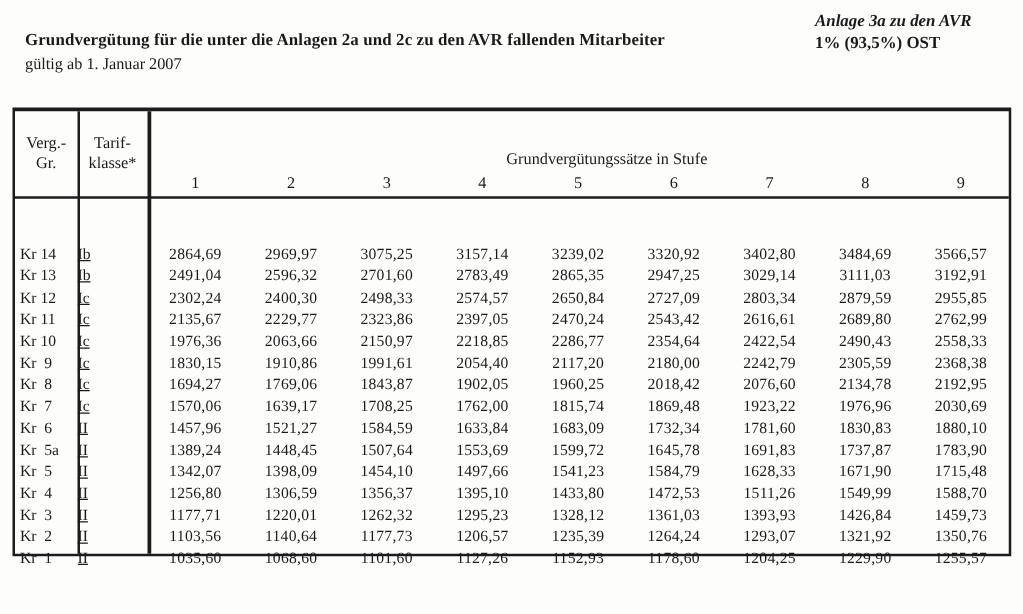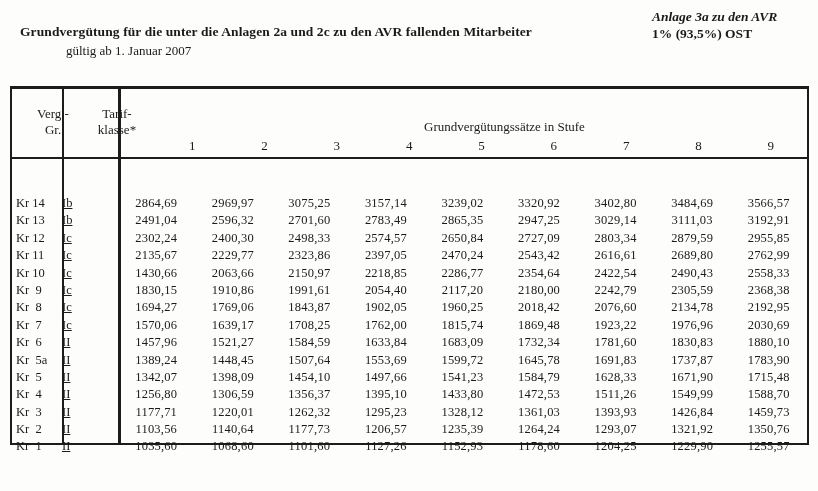--- a/index.html
+++ b/index.html
@@ -16,21 +16,20 @@
   }
   
   .doc-title{
     position:absolute;left:20px;top:24px;
     font-size:13.5px;font-weight:700;letter-spacing:.1px;
     white-space:nowrap;
   }
   .doc-subtitle{
     position:absolute;left:20px;top:43px;
     font-size:13px;
-    margin-left:46px;
   }
   .annex-ref{
     position:absolute;left:652px;top:9px;
     font-size:13.5px;font-style:italic;font-weight:600;
     white-space:nowrap;
   }
   .ost-line{
     position:absolute;left:652px;top:26px;
     font-size:13.5px;font-weight:700;
     white-space:nowrap;
@@ -40,22 +39,22 @@
     position:absolute;left:10px;top:86px;width:799px;height:359px;
     border:2px solid #1c1c1c;border-top-width:3px;
     box-sizing:border-box;
     background:#fdfdfc;
   }
   .vline{position:absolute;top:0;bottom:0;background:#1c1c1c;}
   .vline.v1{left:50px;width:1.5px;}
   .vline.v2{left:106px;width:2.5px;}
   .hsep{position:absolute;left:0;right:0;top:68px;height:2px;background:#1c1c1c;}
   .thead{
-    position:absolute;left:16px;top:0;right:0;height:60px;
-    display:grid;grid-template-columns:50px 56px 1fr;gap:11px;
+    position:absolute;left:0;top:0;right:0;height:60px;
+    display:grid;grid-template-columns:50px 56px 1fr;
   }
   .hcell{
     display:flex;flex-direction:column;justify-content:center;align-items:center;
     font-size:13px;line-height:16px;text-align:center;
   }
   .num-header{
     display:flex;flex-direction:column;justify-content:flex-start;
     padding-top:30px;box-sizing:border-box;
   }
   .group-title{
@@ -175,21 +174,21 @@
           <div class="cell val-cell">2397,05</div>
           <div class="cell val-cell">2470,24</div>
           <div class="cell val-cell">2543,42</div>
           <div class="cell val-cell">2616,61</div>
           <div class="cell val-cell">2689,80</div>
           <div class="cell val-cell">2762,99</div>
         </div>
         <div class="trow">
           <div class="cell gr-cell">Kr 10</div>
           <div class="cell tk-cell">Ic</div>
-          <div class="cell val-cell">1430,66</div>
+          <div class="cell val-cell">1976,36</div>
           <div class="cell val-cell">2063,66</div>
           <div class="cell val-cell">2150,97</div>
           <div class="cell val-cell">2218,85</div>
           <div class="cell val-cell">2286,77</div>
           <div class="cell val-cell">2354,64</div>
           <div class="cell val-cell">2422,54</div>
           <div class="cell val-cell">2490,43</div>
           <div class="cell val-cell">2558,33</div>
         </div>
         <div class="trow">

